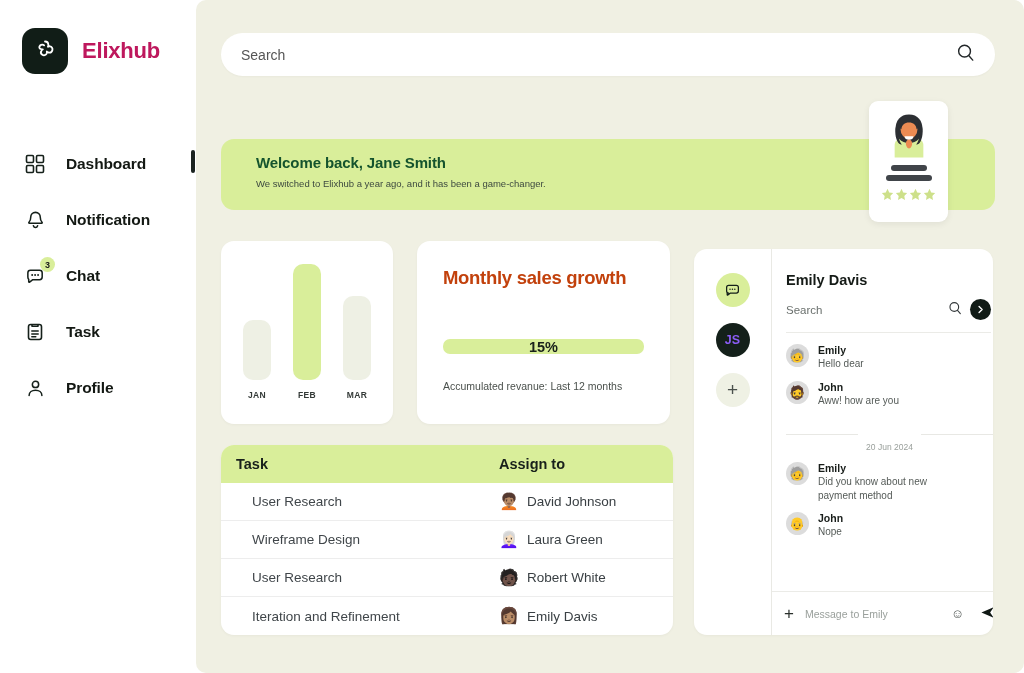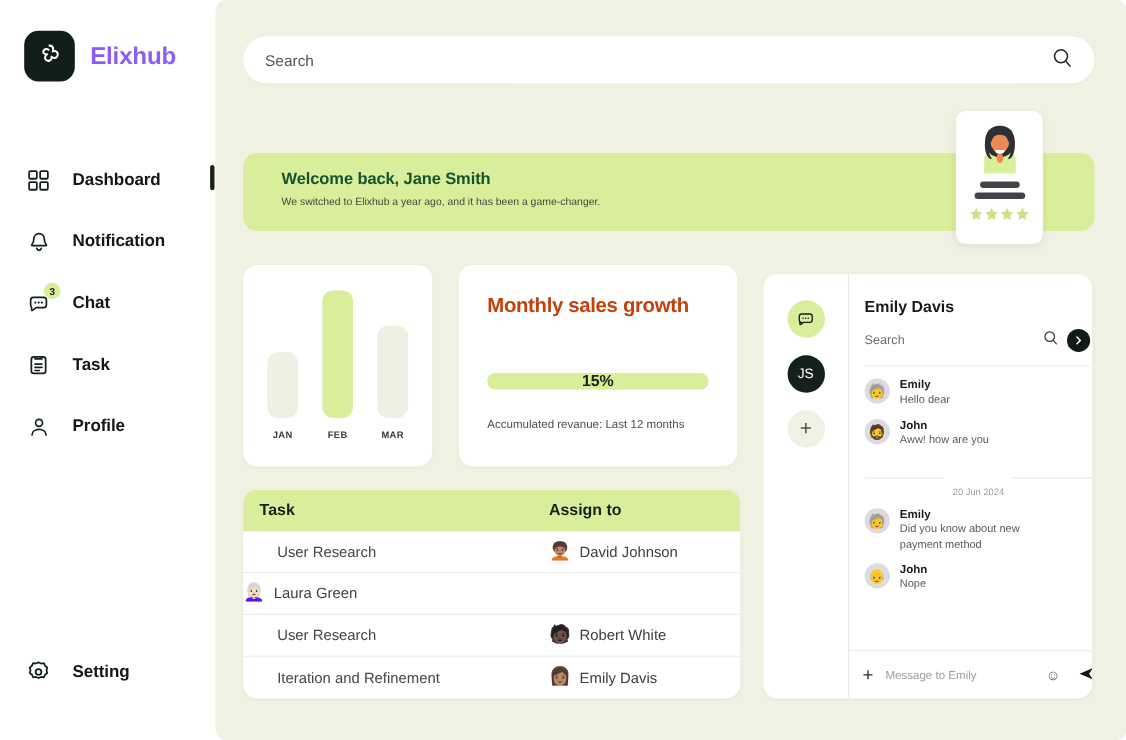--- a/index.html
+++ b/index.html
@@ -29,21 +29,21 @@
     display: flex; align-items: center; gap: 14px;
     padding: 28px 0 0 22px;
   }
   .logo-box {
     width: 46px; height: 46px; border-radius: 13px;
     background: #111d17;
     display: flex; align-items: center; justify-content: center;
     flex: 0 0 46px;
   }
   .brand-name {
-    font-size: 22px; font-weight: bold; color: #8b5cf6;
+    font-size: 22px; font-weight: bold; color: #be185d;
     letter-spacing: -0.2px;
   }
   .nav {
     margin-top: 62px;
     display: flex; flex-direction: column;
   }
   .nav-item {
     height: 56px;
     display: flex; align-items: center; gap: 18px;
     padding-left: 22px;
@@ -216,21 +216,21 @@
     border-right: 1px solid #e9e9e4;
     display: flex; flex-direction: column; align-items: center;
     padding-top: 24px; gap: 16px;
   }
   .rail-btn {
     width: 34px; height: 34px; border-radius: 50%;
     display: flex; align-items: center; justify-content: center;
     cursor: pointer;
   }
   .rail-btn.chat { background: #d9ee9a; }
-  .rail-btn.js { background: #14201a; color: #ffffff; font-size: 12.5px; font-weight: normal; }
+  .rail-btn.js { background: #14201a; color: #8b5cf6; font-size: 12.5px; font-weight: bold; }
   .rail-btn.add { background: #eff1e4; color: #4a504c; font-size: 19px; }
 
   .chat-body { flex: 1 1 auto; display: flex; flex-direction: column; position: relative; }
   .chat-header { padding: 23px 16px 0 14px; }
   .chat-title { font-size: 14.5px; font-weight: bold; color: #151b17; }
   .chat-search {
     margin-top: 11px;
     display: flex; align-items: center; gap: 8px;
     padding-bottom: 12px;
     border-bottom: 1px solid #ebebe7;
@@ -348,29 +348,20 @@
         <span class="nav-icon">
           <svg width="21" height="21" viewBox="0 0 22 22" fill="none">
             <circle cx="11" cy="6.7" r="3.3" stroke="#15201a" stroke-width="1.6"></circle>
             <path d="M4.3 18.3c0-3.4 3-5.4 6.7-5.4s6.7 2 6.7 5.4" stroke="#15201a" stroke-width="1.6" stroke-linecap="round"></path>
           </svg>
         </span>
         <span class="nav-label">Profile</span>
       </div>
     </nav>
 
-    <div class="nav-item nav-bottom">
-      <span class="nav-icon">
-        <svg width="22" height="22" viewBox="0 0 22 22" fill="none">
-          <path d="M11 2.2l2.4 1 2.5-.3 1 2.3 2 1.6-.6 2.5.6 2.5-2 1.6-1 2.3-2.5-.3-2.4 1-2.4-1-2.5.3-1-2.3-2-1.6.6-2.5-.6-2.5 2-1.6 1-2.3 2.5.3 2.4-1z" stroke="#15201a" stroke-width="1.6" stroke-linejoin="round"></path>
-          <circle cx="11" cy="11" r="2.6" stroke="#15201a" stroke-width="1.6"></circle>
-        </svg>
-      </span>
-      <span class="nav-label">Setting</span>
-    </div>
 
     <div class="active-indicator"></div>
   </aside>
 
   <main class="main">
 
     <div class="searchbar">
       <input type="text" placeholder="Search" style="">
       <span>
         <svg width="19" height="19" viewBox="0 0 20 20" fill="none">
@@ -441,20 +432,21 @@
         <div class="th th-assign">Assign to</div>
       </div>
       <div class="task-row">
         <div class="td-task">User Research</div>
         <div class="td-assign">
           <span class="emoji">🧑🏽‍🦱</span>
           <span>David Johnson</span>
         </div>
       </div>
       <div class="task-row">
+        <div class="td-task">Wireframe Design</div>
         <div class="td-assign">
           <span class="emoji">👩🏻‍🦳</span>
           <span>Laura Green</span>
         </div>
       </div>
       <div class="task-row">
         <div class="td-task">User Research</div>
         <div class="td-assign">
           <span class="emoji">🧑🏿</span>
           <span>Robert White</span>

